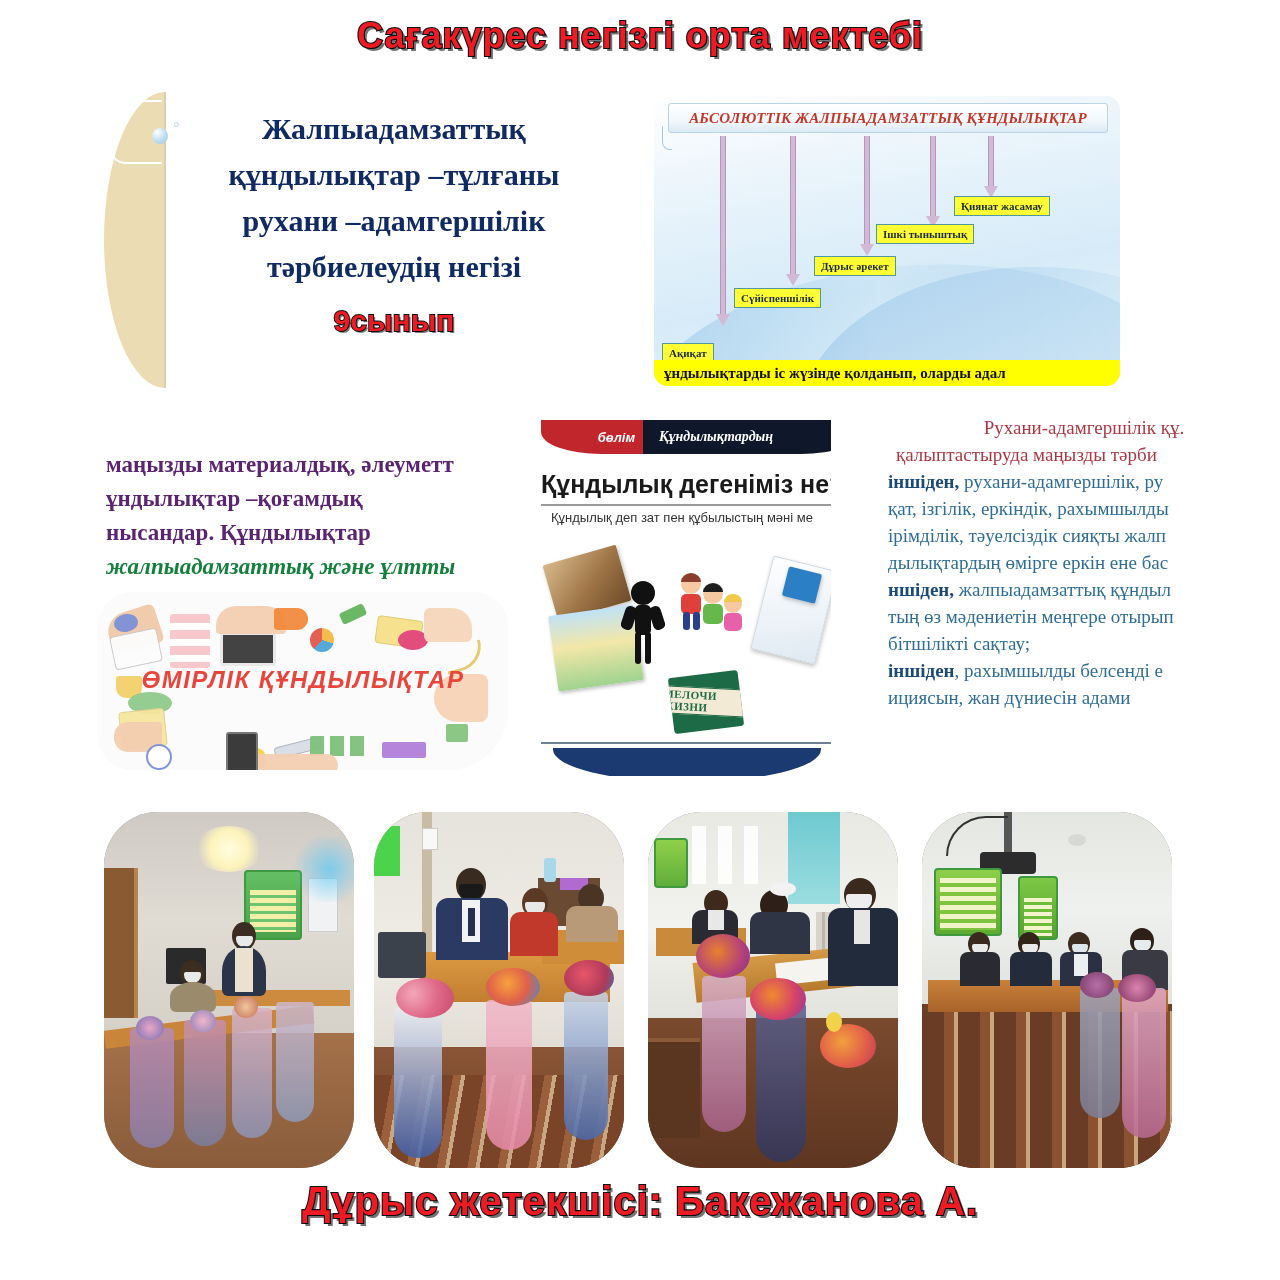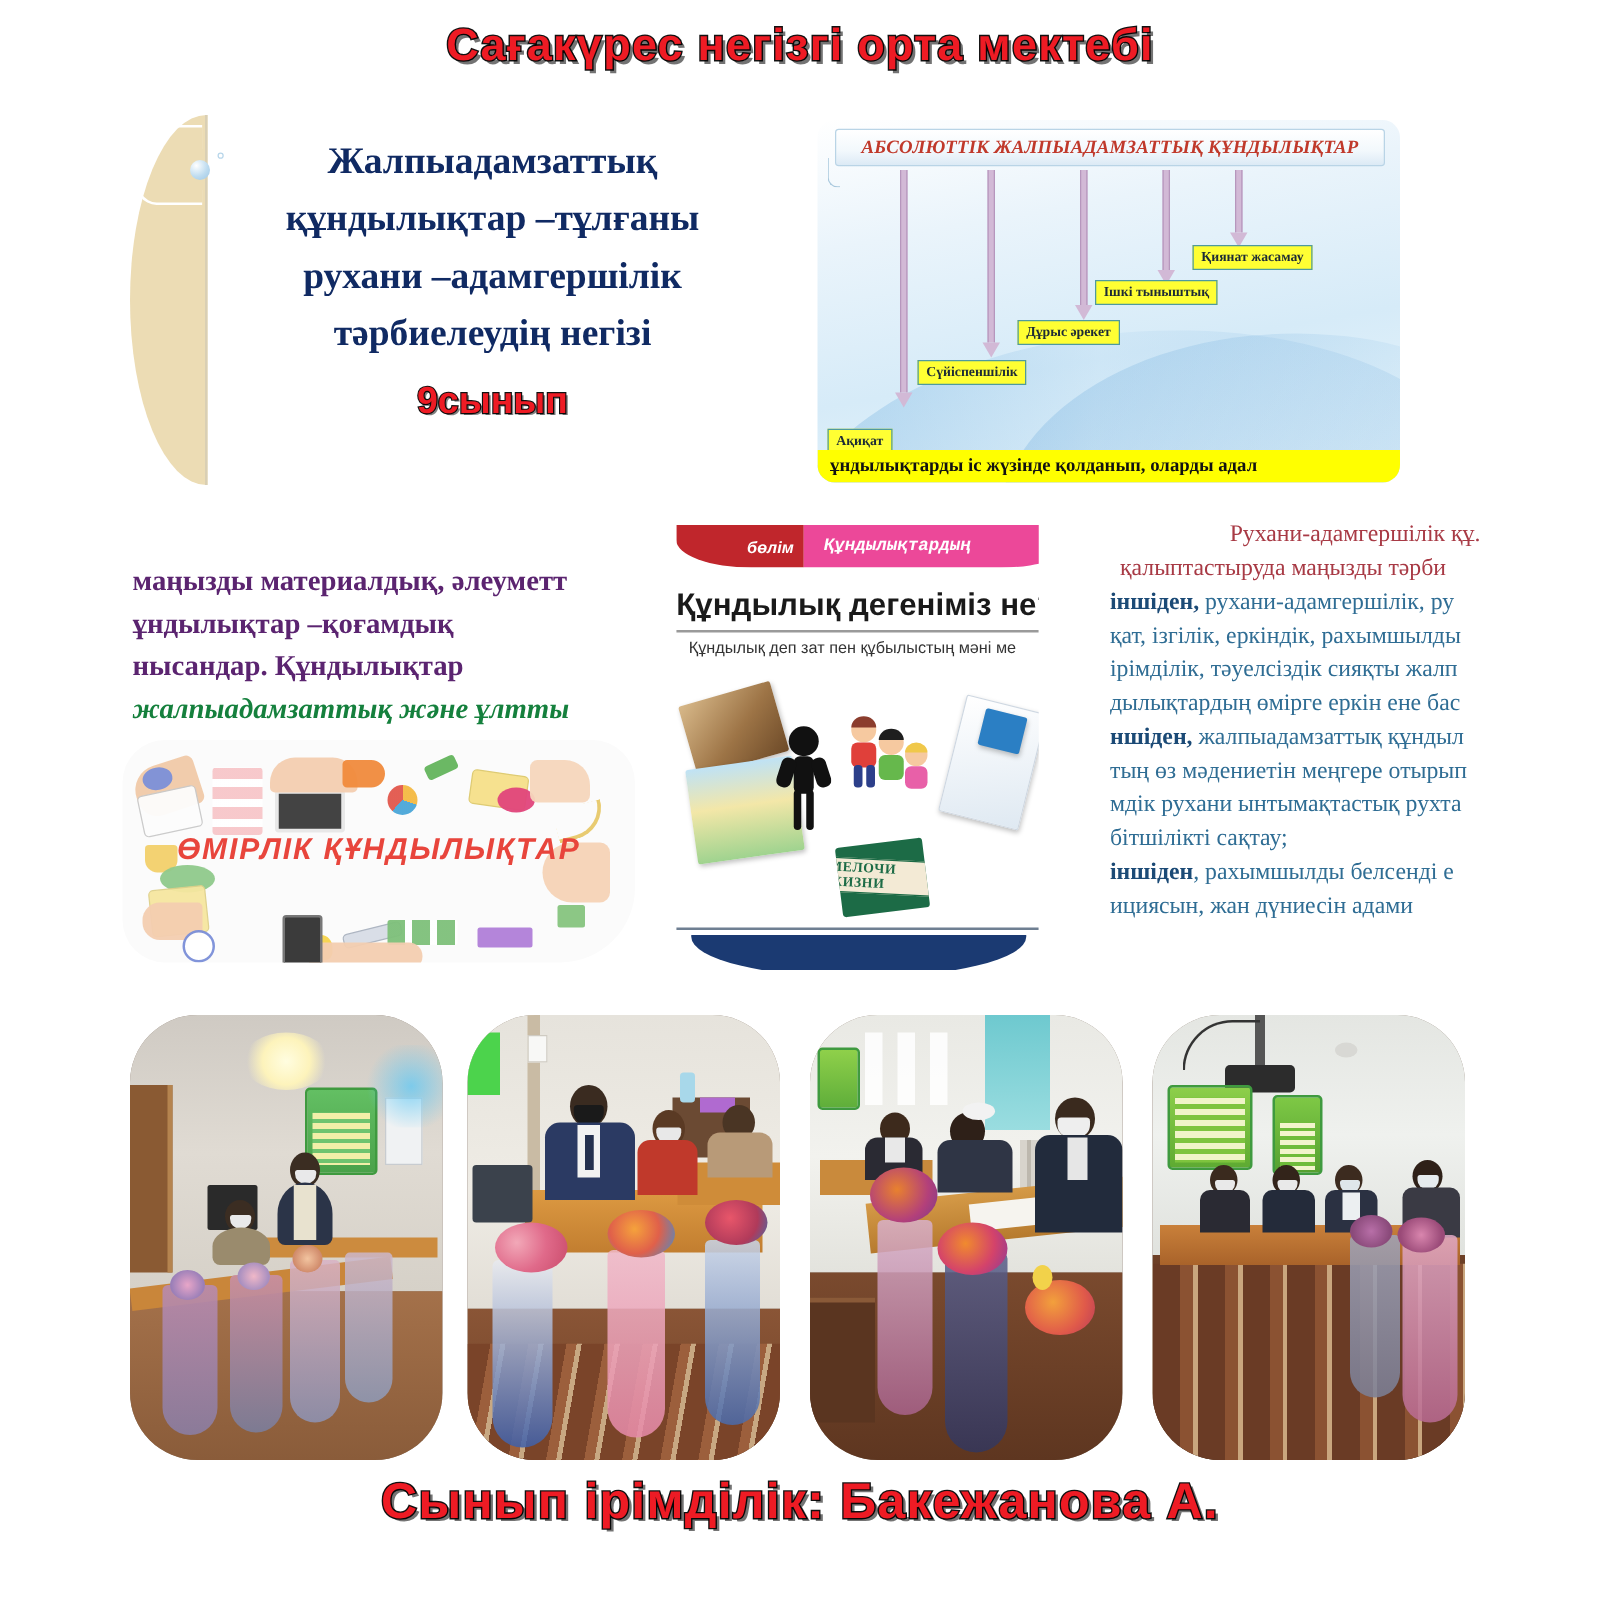--- a/index.html
+++ b/index.html
@@ -237,25 +237,25 @@
     background: #c0262c;
     display: flex; align-items: center; justify-content: flex-end;
     padding-right: 8px;
     color: #ffffff;
     font-family: "Liberation Sans", sans-serif;
     font-weight: bold; font-style: italic; font-size: 13px;
     white-space: nowrap;
   }
   #slide-what .ribbon .right {
     flex: 1; height: 100%;
-    background: #ec4899;
+    background: #0f172a;
     display: flex; align-items: center;
     padding-left: 16px;
     color: #ffffff;
-    font-family: Liberation Mono, monospace;
+    font-family: Liberation Serif, serif;
     font-weight: bold; font-style: italic; font-size: 14px;
     white-space: nowrap;
   }
   #slide-what .q-title {
     position: absolute; left: 0; top: 58px; width: 300px;
     font-family: "Liberation Sans", sans-serif;
     font-weight: bold; font-size: 25px;
     color: #1a1a1a;
     white-space: nowrap;
   }
@@ -494,21 +494,20 @@
 <div id="text-right">
   <span class="red">Рухани-адамгершілік құ.</span>
   <span class="red l2">қалыптастыруда маңызды тәрби</span>
   <div id="right-text-lines">
       <div><b>іншіден,</b><span> рухани-адамгершілік, ру</span></div>
       <div><span>қат, ізгілік, еркіндік, рахымшылды</span></div>
       <div><span>ірімділік, тәуелсіздік сияқты жалп</span></div>
       <div><span>дылықтардың өмірге еркін ене бас</span></div>
       <div><b>ншіден,</b><span> жалпыадамзаттық құндыл</span></div>
       <div><span>тың өз мәдениетін меңгере отырып</span></div>
-      <div><span>мдік рухани ынтымақтастық рухта</span></div>
       <div><span>бітшілікті сақтау;</span></div>
       <div><b>іншіден</b><span>, рахымшылды белсенді е</span></div>
       <div><span>ициясын, жан дүниесін адами</span></div>
     </div>
 </div>
 
 <div class="photo" id="photo-1">
   <div class="ph-wall" style="background:linear-gradient(180deg,#cfcac3 0%,#e0dbd3 50%,#d6d1c8 100%);"></div>
   <div class="ph-lamp" style="left:90px; top:14px; width:70px; height:46px;"></div>
   <div style="position:absolute; left:0; top:56px; width:34px; height:150px; background:#8a5a33; border-right:4px solid #b5844f;"></div>
@@ -623,13 +622,13 @@
   <div style="position:absolute; left:152px; top:142px; width:14px; height:22px; background:#eceff1;"></div>
   <div class="ph-head" style="left:208px; top:116px; width:24px; height:26px; background:#2e2018;"></div>
   <div style="position:absolute; left:212px; top:128px; width:17px; height:11px; background:#e6ebee; border-radius:2px 2px 7px 7px;"></div>
   <div style="position:absolute; left:200px; top:138px; width:46px; height:40px; background:#3a3a44; border-radius:8px 8px 0 0;"></div>
   <div class="ph-bow" style="left:158px; top:176px; width:40px; height:130px; background:linear-gradient(180deg,#9fa3b8 0%,#7b7f96 100%);"></div>
   <div class="ph-flower" style="left:158px; top:160px; width:34px; height:26px; background:radial-gradient(circle,#b86fa8 0%,#8a4a7a 70%); border-radius:50%;"></div>
   <div class="ph-bow" style="left:200px; top:176px; width:44px; height:150px; background:linear-gradient(180deg,#e0a8c4 0%,#b96a92 100%);"></div>
   <div class="ph-flower" style="left:196px; top:162px; width:38px; height:28px; background:radial-gradient(circle,#d986ae 0%,#9a4a78 70%); border-radius:50%;"></div>
 </div>
 
-<div id="bottom-caption" class="banner-text">Сынып ірімділік: Бакежанова А.</div>
+<div id="bottom-caption" class="banner-text">Дұрыс жетекшісі: Бакежанова А.</div>
 
 </body></html>

